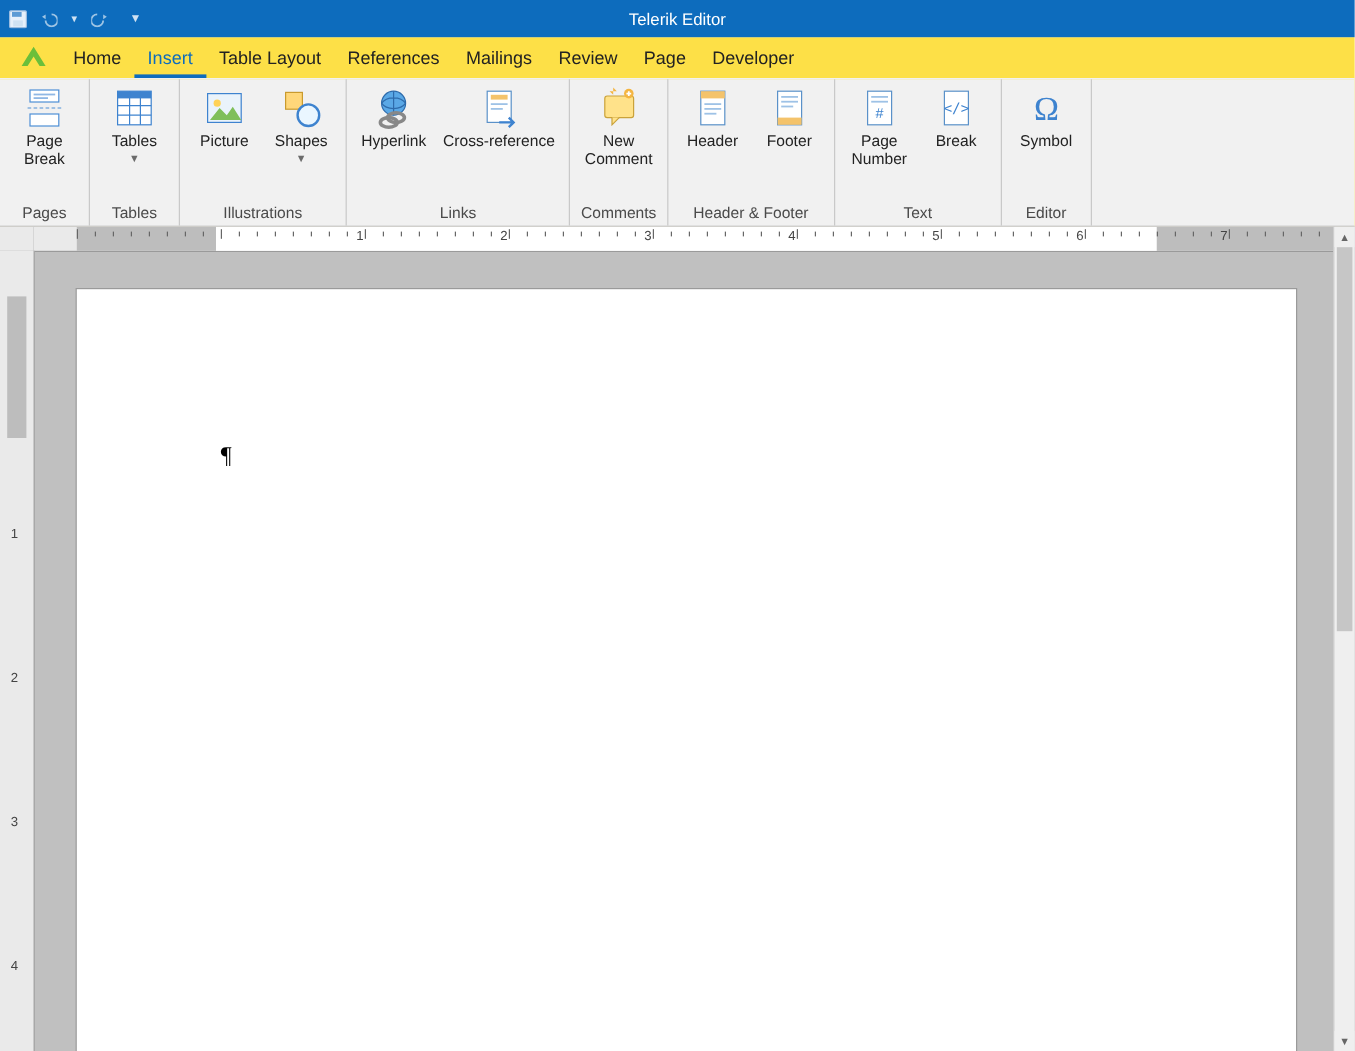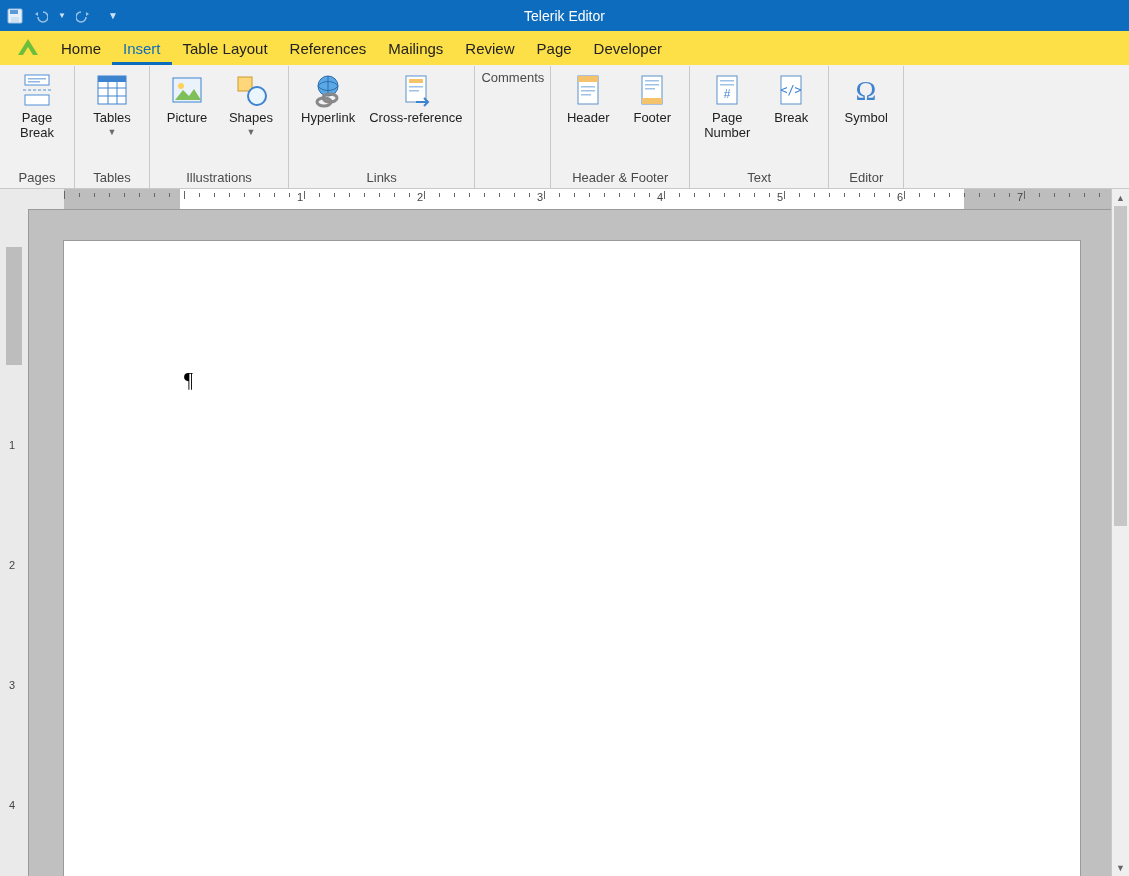--- a/index.html
+++ b/index.html
@@ -180,20 +180,35 @@
                   <rect x="11" y="18" width="10" height="1.5" fill="#9ec2e6"></rect>
                   <path d="M18 30 L30 30 M26 26 L30 30 L26 34" stroke="#3e83cf" stroke-width="2" fill="none"></path>
                 </svg>
               </div>
               <div class="lbl">Cross-reference</div>
             </div>
           </div>
           <div class="group-label">Links</div>
         </div>
         <div class="group">
+          <div class="group-buttons">
+            <div class="bigbtn">
+              <div class="ico">
+                <svg width="36" height="36" viewBox="0 0 36 36">
+                  <rect x="6" y="8" width="24" height="18" rx="2" fill="#ffe28a" stroke="#caa23a"></rect>
+                  <path d="M12 26 L12 32 L18 26" fill="#ffe28a" stroke="#caa23a"></path>
+                  <path d="M10 4 L16 4 L13 1 L13 7" fill="#f4b541"></path>
+                  <circle cx="26" cy="6" r="4" fill="#f4b541"></circle>
+                  <path d="M24 6 H28 M26 4 V8" stroke="#fff" stroke-width="1.5"></path>
+                </svg>
+              </div>
+              <div class="lbl">New
+Comment</div>
+            </div>
+          </div>
           <div class="group-label">Comments</div>
         </div>
         <div class="group">
           <div class="group-buttons">
             <div class="bigbtn">
               <div class="ico">
                 <svg width="36" height="36" viewBox="0 0 36 36">
                   <rect x="8" y="4" width="20" height="28" fill="#fff" stroke="#5a91c9"></rect>
                   <rect x="8" y="4" width="20" height="6" fill="#f4c36b"></rect>
                   <rect x="11" y="14" width="14" height="1.5" fill="#9ec2e6"></rect>

